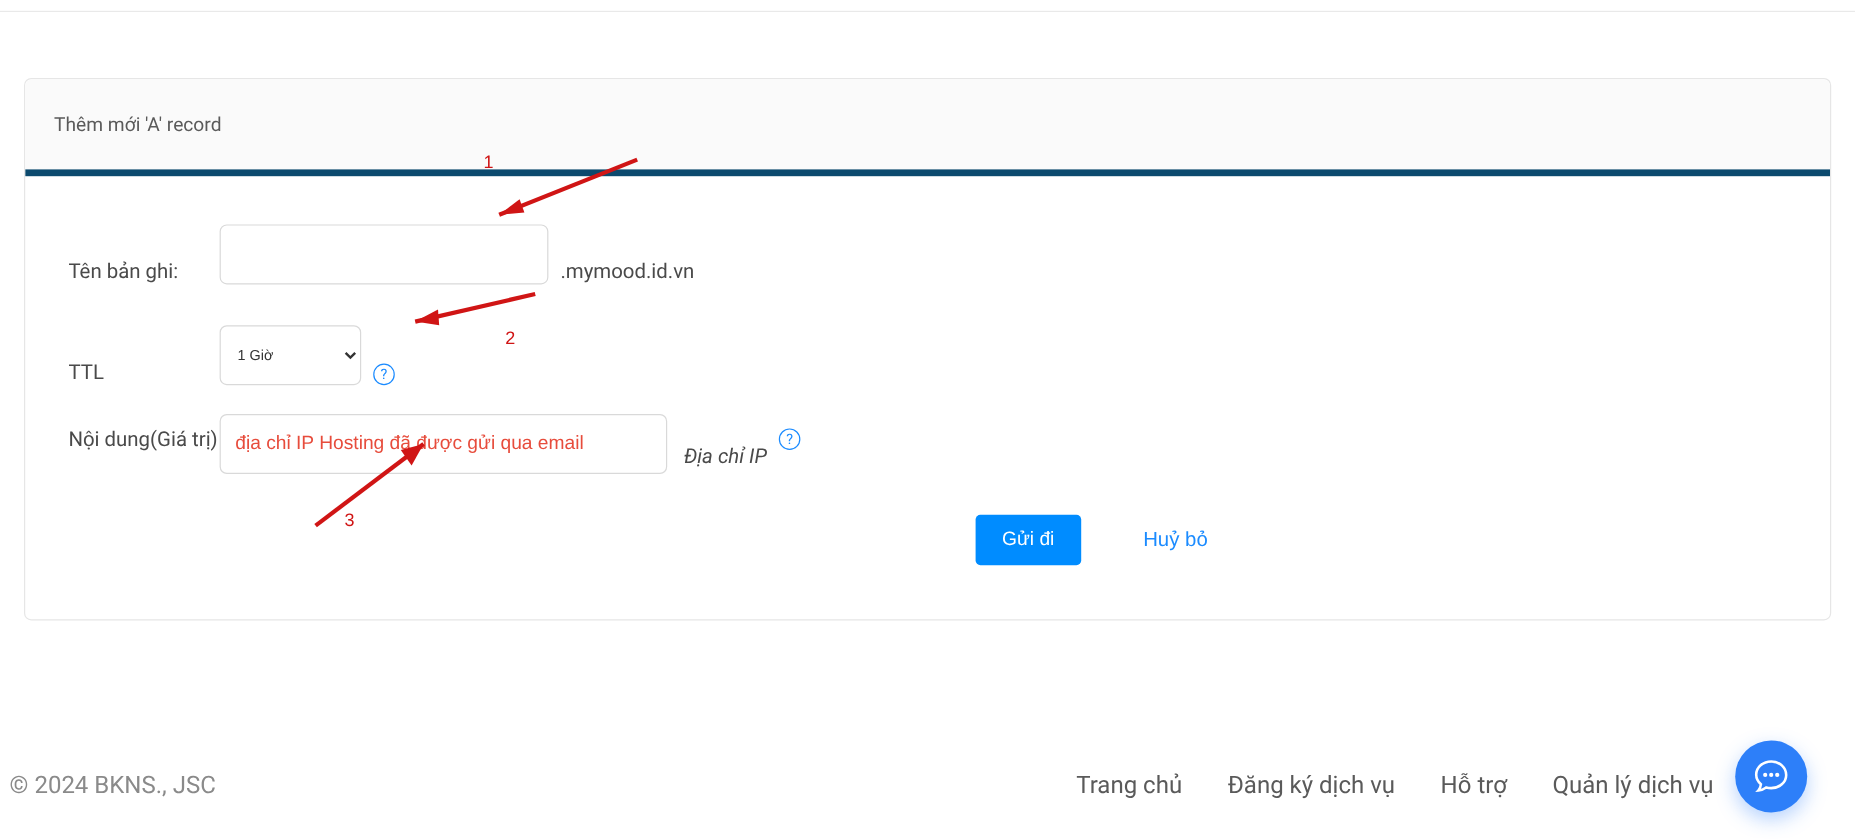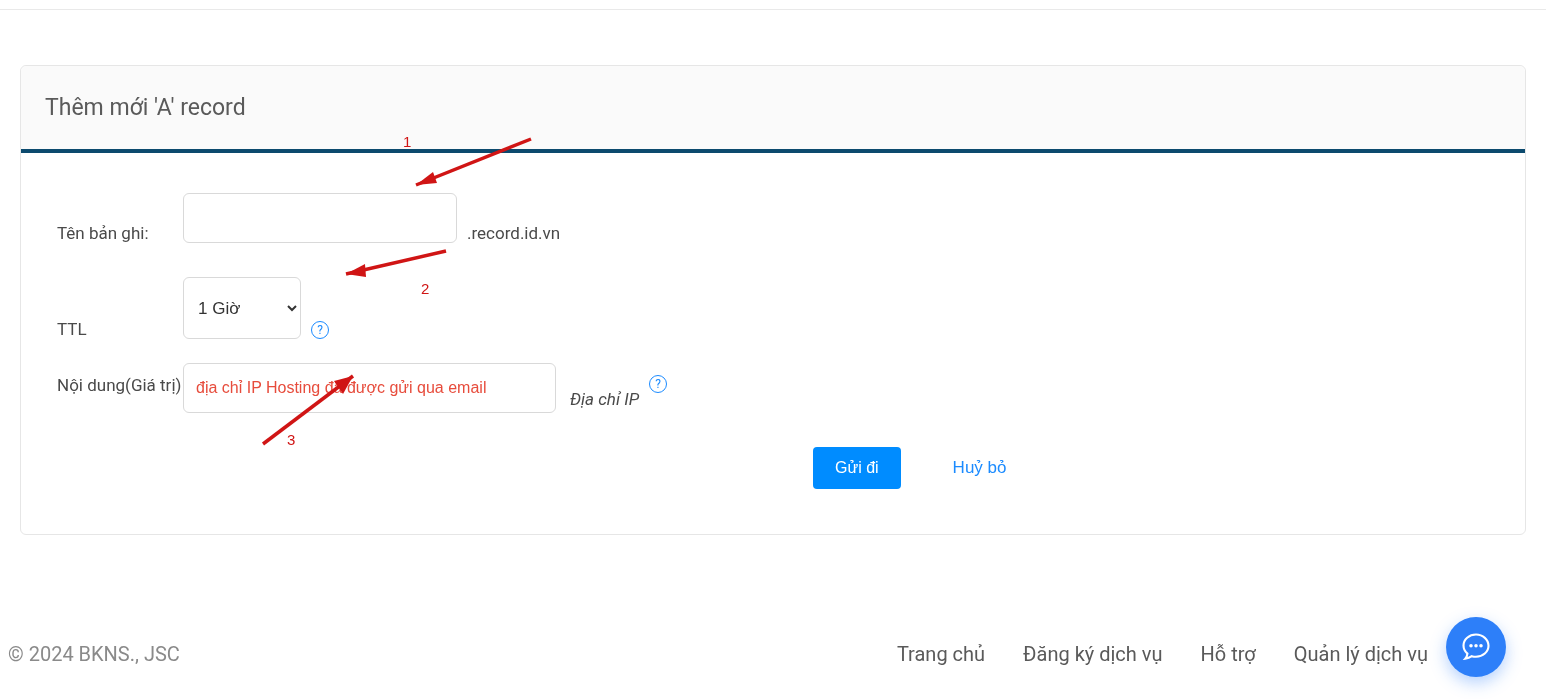--- a/index.html
+++ b/index.html
@@ -22,23 +22,23 @@
   .page {
     padding: 55px 20px 0 20px;
   }
   .card {
     border: 1px solid #e6e6e6;
     border-radius: 6px;
     background: #fff;
   }
   .card-header {
     padding: 28px 24px;
-    font-size: 23px;
+    font-size: 16px;
     color: #5a5a5a;
-    border-bottom: 4px solid #0c4a6e;
+    border-bottom: 6px solid #0c4a6e;
     background: #fafafa;
     border-radius: 6px 6px 0 0;
   }
   .card-body {
     padding: 40px 36px 45px 36px;
     position: relative;
   }
   .row {
     display: flex;
     align-items: flex-end;
@@ -64,26 +64,26 @@
   }
   .name-input { width: 274px; }
   .content-input { width: 373px; }
   .content-input.red { color: #e74c3c; }
   .domain-suffix {
     font-size: 17px;
     color: #4a4a4a;
     margin-left: 10px;
   }
   .ttl-select {
-    height: 62px;
+    height: 50px;
     width: 118px;
     border: 1px solid #d9d9d9;
     border-radius: 6px;
     padding: 0 10px;
-    font-size: 17px;
+    font-size: 12px;
     color: #333;
     background: #fff;
   }
   .help-icon {
     display: inline-flex;
     align-items: center;
     justify-content: center;
     width: 18px;
     height: 18px;
     border: 1.5px solid #1b8bff;
@@ -193,21 +193,21 @@
 
       <span class="annot-num" style="left:266px; top:278px;">3</span>
       <svg class="arrow-svg" style="left:222px; top:211px;" width="130" height="90">
         <line x1="20" y1="80" x2="110" y2="12"></line>
         <polygon points="110,12 91,17 100,30"></polygon>
       </svg>
 
       <div class="row">
         <div class="lbl">Tên bản ghi:</div>
         <input class="txt-input name-input" type="text" value="" style="">
-        <span class="domain-suffix">.record.id.vn</span>
+        <span class="domain-suffix">.mymood.id.vn</span>
       </div>
 
       <div class="row">
         <div class="lbl">TTL</div>
         <select class="ttl-select">
           <option>1 Giờ</option>
         </select>
         <span class="help-icon">?</span>
       </div>
 

